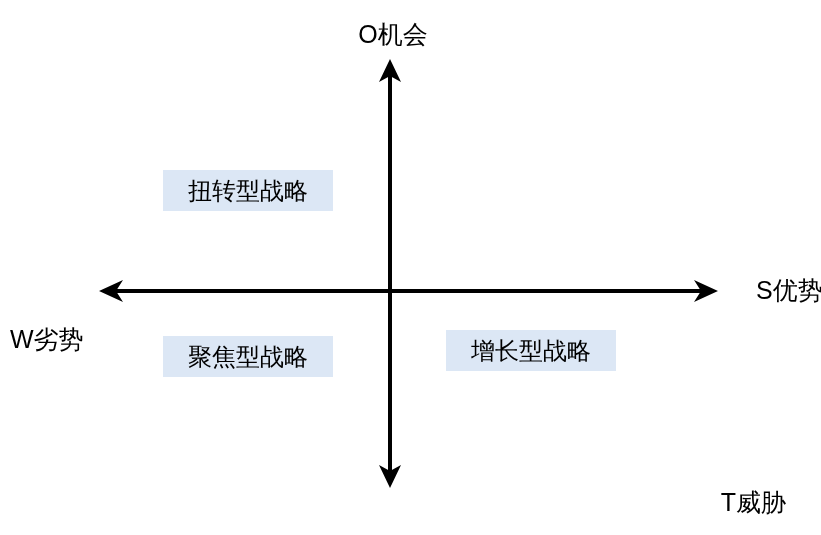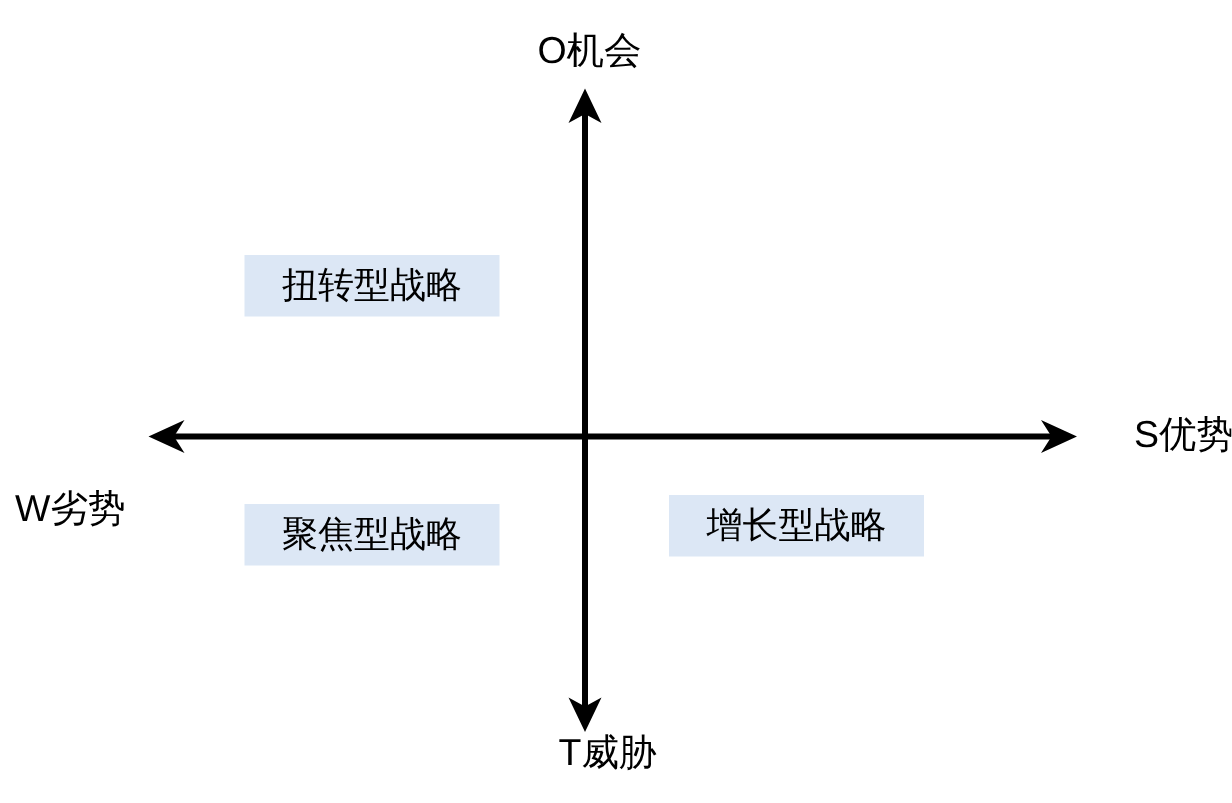--- a/index.html
+++ b/index.html
@@ -32,24 +32,24 @@
     line-height: 1;
     letter-spacing: 0px;
   }
   #label-opportunity {
     left: 0;
     top: 22px;
     width: 786px;
     text-align: center;
   }
   #label-threat {
-    left: 12px;
+    left: 0;
     top: 490px;
     width: 786px;
-    text-align: center;
+    text-align: right;
   }
   #label-weakness {
     left: 10px;
     top: 291px;
     margin-top: 36px;
   }
   #label-strength {
     left: 756px;
     top: 278px;
   }

